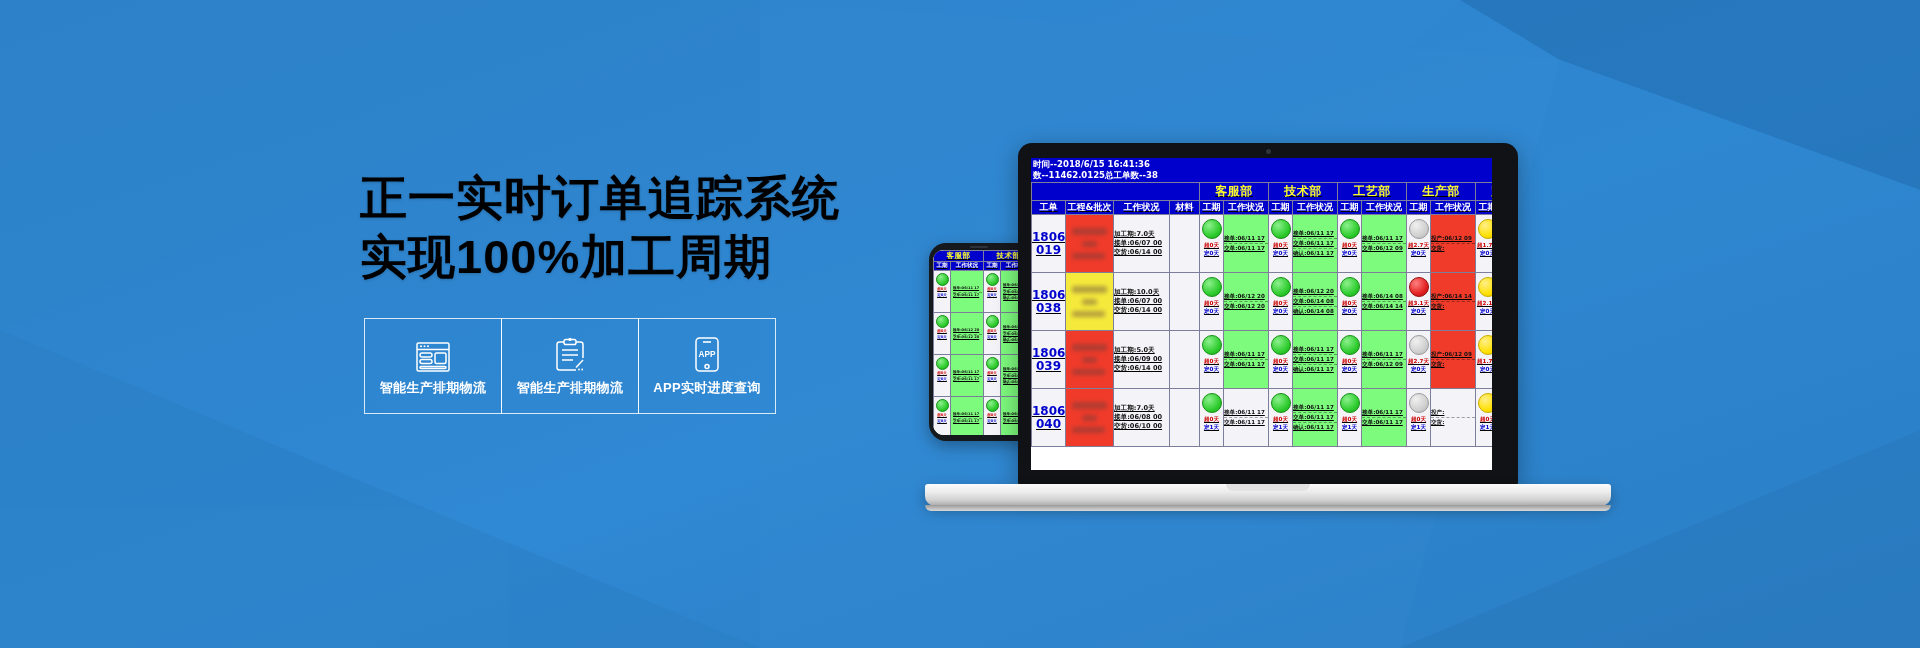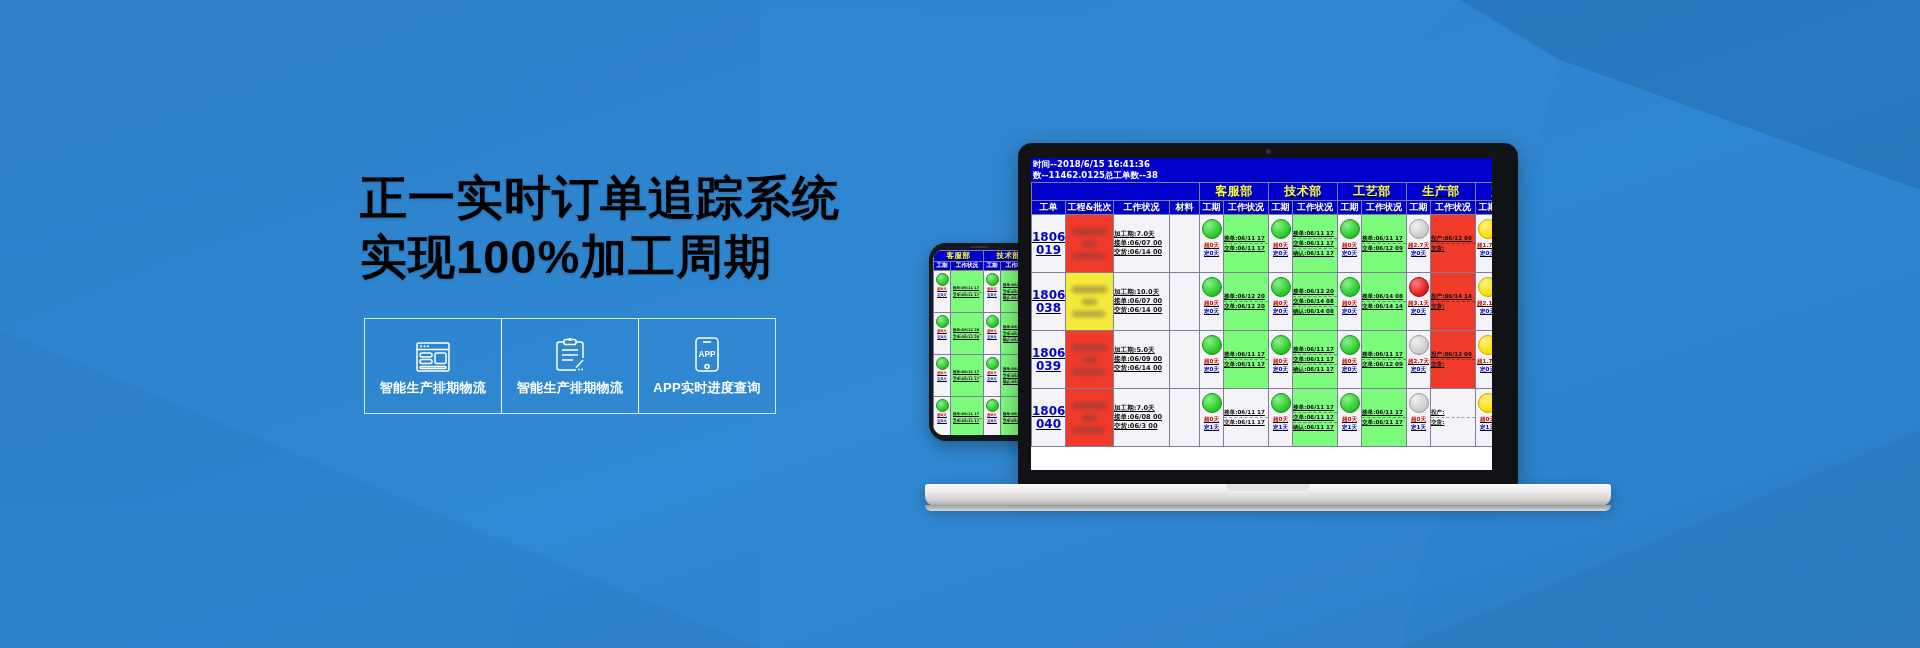--- a/index.html
+++ b/index.html
@@ -622,21 +622,21 @@
                   <div>040</div>
                 </td>
                 <td class="blur" style="background:#f03b2a">
                   <span class="bl" style="top:22%;width:76%;height:7px"></span>
                   <span class="bl" style="top:45%;width:34%;height:6px;left:33%"></span>
                   <span class="bl" style="top:66%;width:70%;height:6px"></span>
                 </td>
                 <td class="cycle">
                   <div>加工期:7.0天</div>
                   <div>接单:06/08 00</div>
-                  <div>交货:06/3 00</div>
+                  <div>交货:06/10 00</div>
                 </td>
                 <td class="mat"></td>
                 <td class="st">
                   <div class="dot"></div>
                   <div class="tag over">超0天</div>
                   <div class="tag set">定1天</div>
                 </td>
                 <td class="stat w">
                   <div>接单:06/11 17</div>
                   <div class="sep">交单:06/11 17</div>

